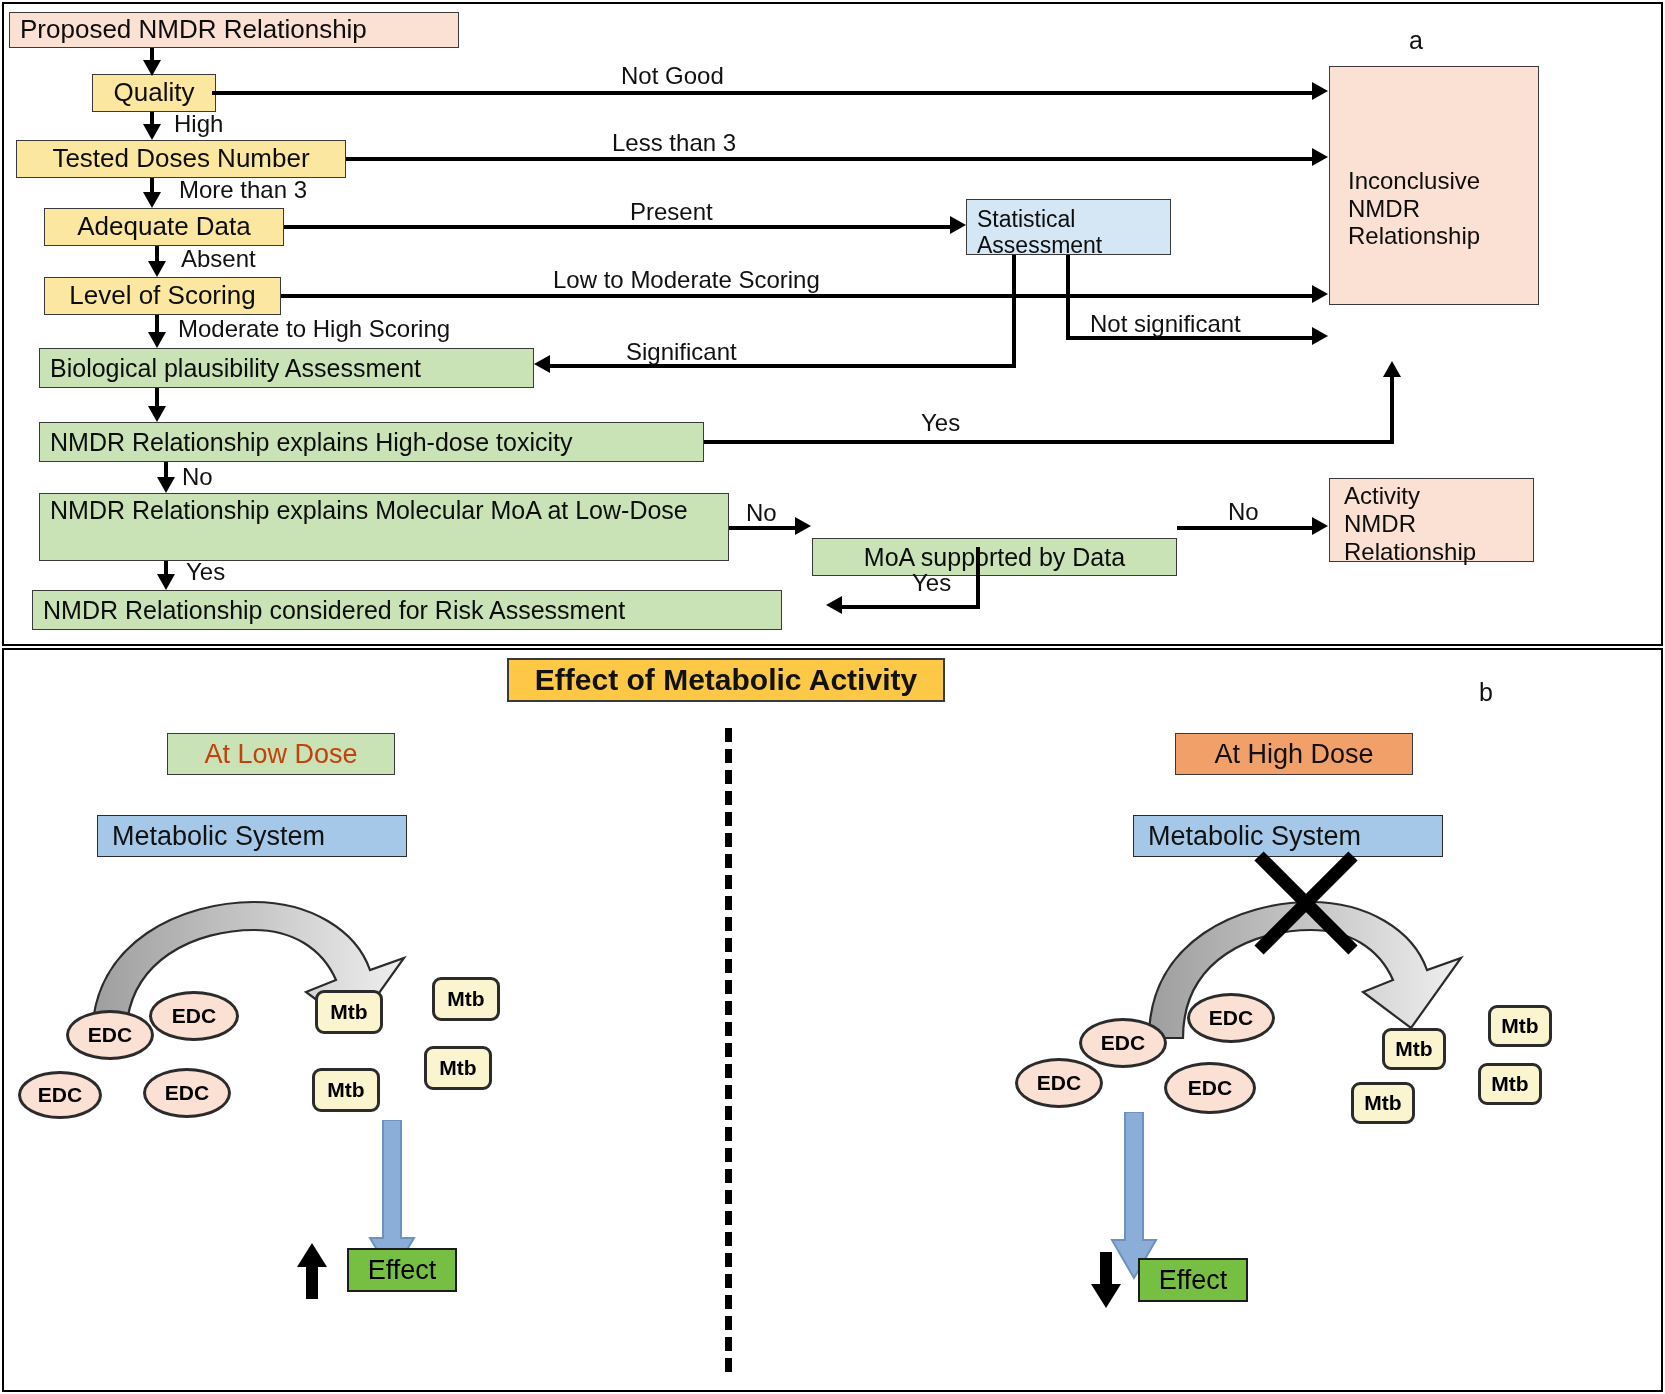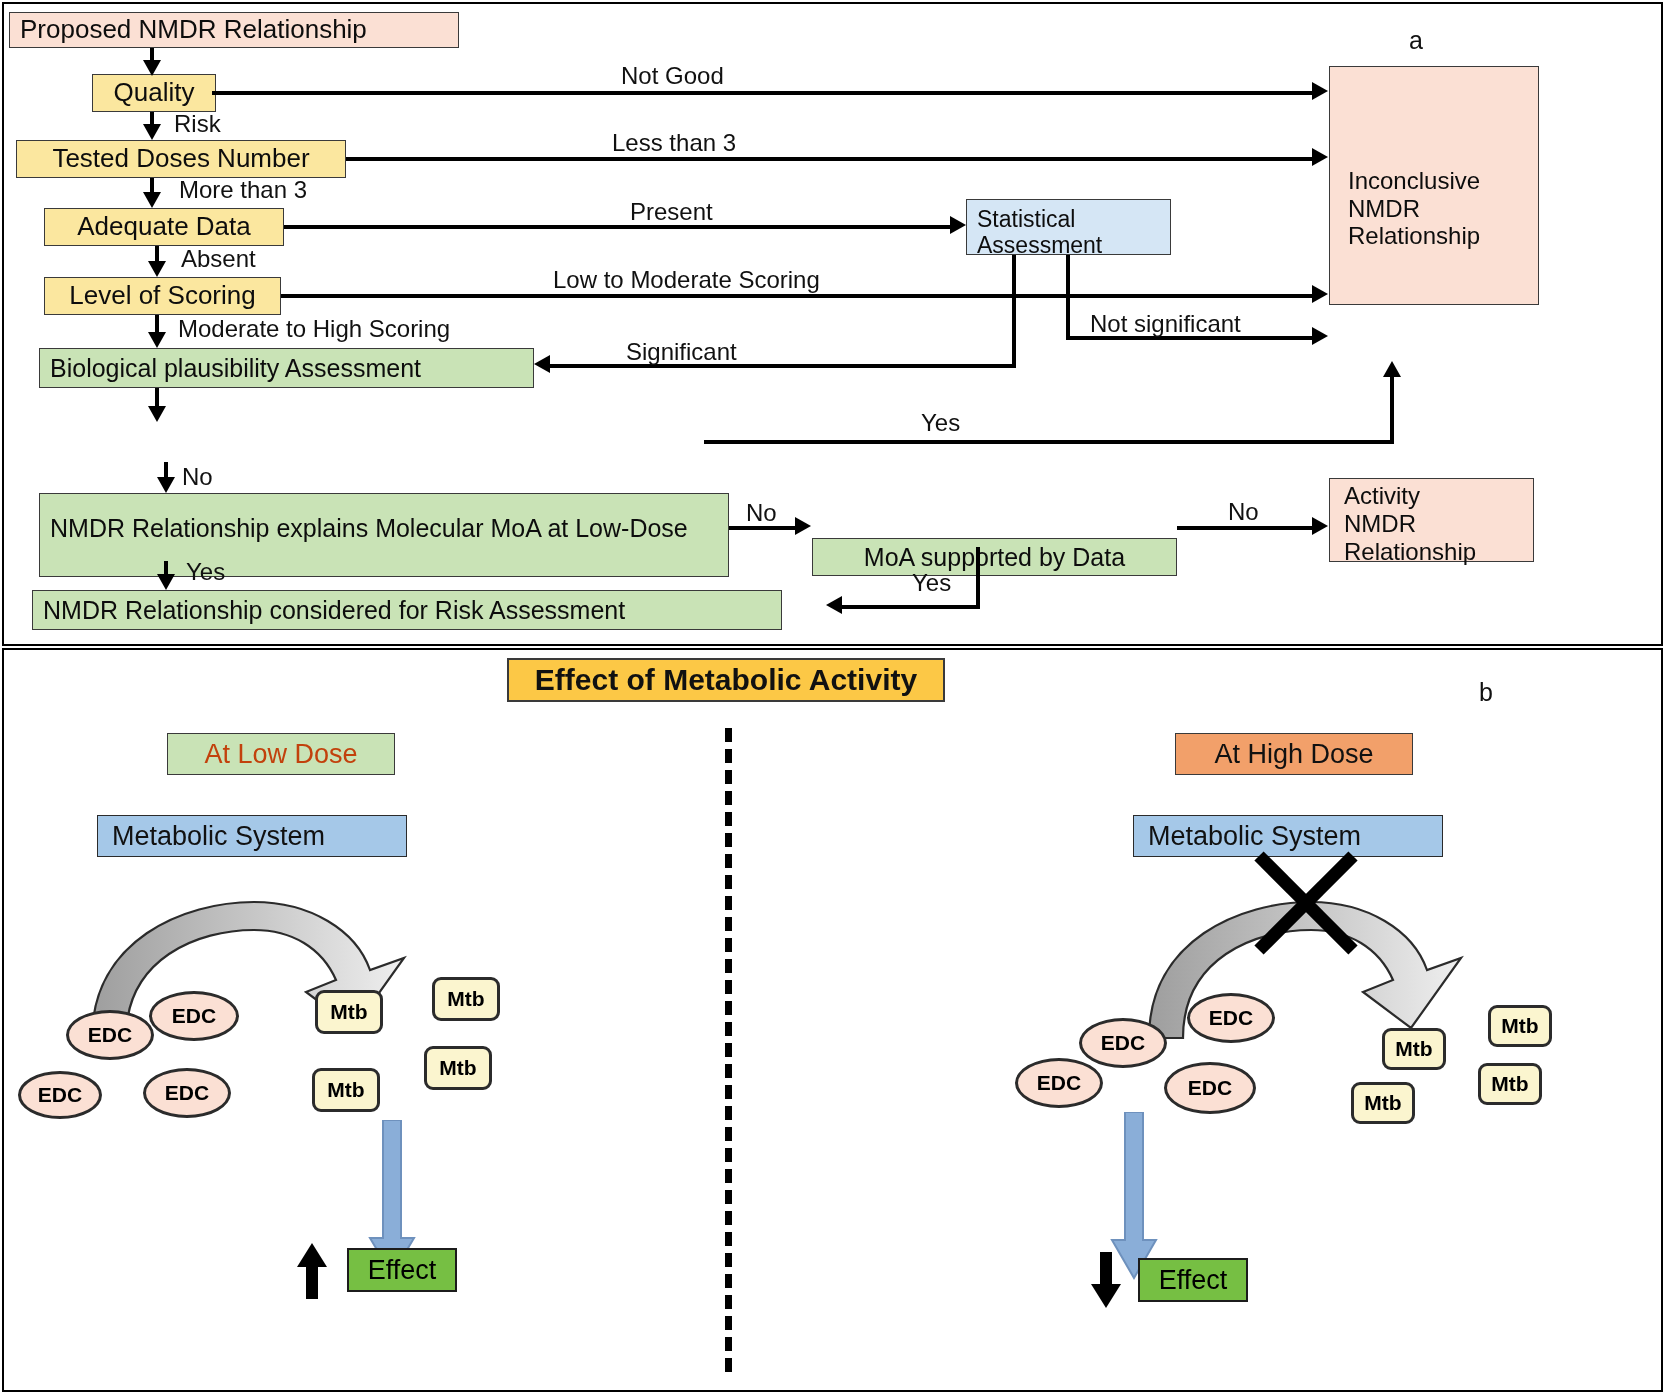--- a/index.html
+++ b/index.html
@@ -84,22 +84,23 @@
 
     <div class="node n-pink" style="left:1325px;top:62px;width:210px;height:239px;font-size:24px;
                 display:block;padding:100px 0 16px 18px;">
       <div>Inconclusive</div>
       <div>NMDR</div>
       <div>Relationship</div>
     </div>
 
     <div class="node pad n-green n-left" style="left:35px;top:344px;width:495px;height:40px;font-size:25px;text-align:center;">Biological plausibility Assessment</div>
 
-
-    <div class="node pad n-green n-left" style="left:35px;top:489px;width:690px;height:84px;font-size:25px;align-items:flex-start;padding-top:20px;">NMDR Relationship explains Molecular MoA at Low-Dose</div>
+    <div class="node pad n-green n-left" style="left:35px;top:418px;width:665px;height:40px;font-size:25px;">NMDR Relationship explains High-dose toxicity</div>
+
+    <div class="node pad n-green n-left" style="left:35px;top:489px;width:690px;height:68px;font-size:25px;align-items:flex-start;padding-top:2px;">NMDR Relationship explains Molecular MoA at Low-Dose</div>
 
     <div class="node pad n-green n-left" style="left:28px;top:586px;width:750px;height:40px;font-size:25px;">NMDR Relationship considered for  Risk Assessment</div>
 
     <div class="node pad n-green n-center" style="left:808px;top:505px;width:365px;height:38px;font-size:25px;margin-top:29px;">MoA supported by Data</div>
 
     <div class="node n-pink" style="left:1325px;top:474px;width:205px;height:84px;font-size:24px;
                 display:block;padding:3px 0 0 14px;line-height:1.17;">
       <div>Activity</div>
       <div>NMDR</div>
       <div>Relationship</div>
@@ -157,21 +158,21 @@
     <div class="arrow-r" style="left:791px;top:513px;"></div>
 
     <div class="hline" style="left:1173px;top:522px;width:137px;"></div>
     <div class="arrow-r" style="left:1308px;top:513px;"></div>
 
     <div class="vline" style="left:972px;top:543px;height:62px;"></div>
     <div class="hline" style="left:838px;top:601px;width:136px;"></div>
     <div class="arrow-l" style="left:822px;top:592px;"></div>
 
     <div class="edge-label" style="left:617px;top:58px;">Not Good</div>
-    <div class="edge-label" style="left:170px;top:106px;">Risk</div>
+    <div class="edge-label" style="left:170px;top:106px;">High</div>
     <div class="edge-label" style="left:608px;top:125px;">Less than 3</div>
     <div class="edge-label" style="left:175px;top:172px;">More than 3</div>
     <div class="edge-label" style="left:626px;top:194px;">Present</div>
     <div class="edge-label" style="left:177px;top:241px;">Absent</div>
     <div class="edge-label" style="left:549px;top:262px;">Low to Moderate Scoring</div>
     <div class="edge-label" style="left:174px;top:311px;">Moderate to High Scoring</div>
     <div class="edge-label" style="left:622px;top:334px;">Significant</div>
     <div class="edge-label" style="left:1086px;top:306px;">Not significant</div>
     <div class="edge-label" style="left:917px;top:405px;">Yes</div>
     <div class="edge-label" style="left:178px;top:459px;">No</div>

